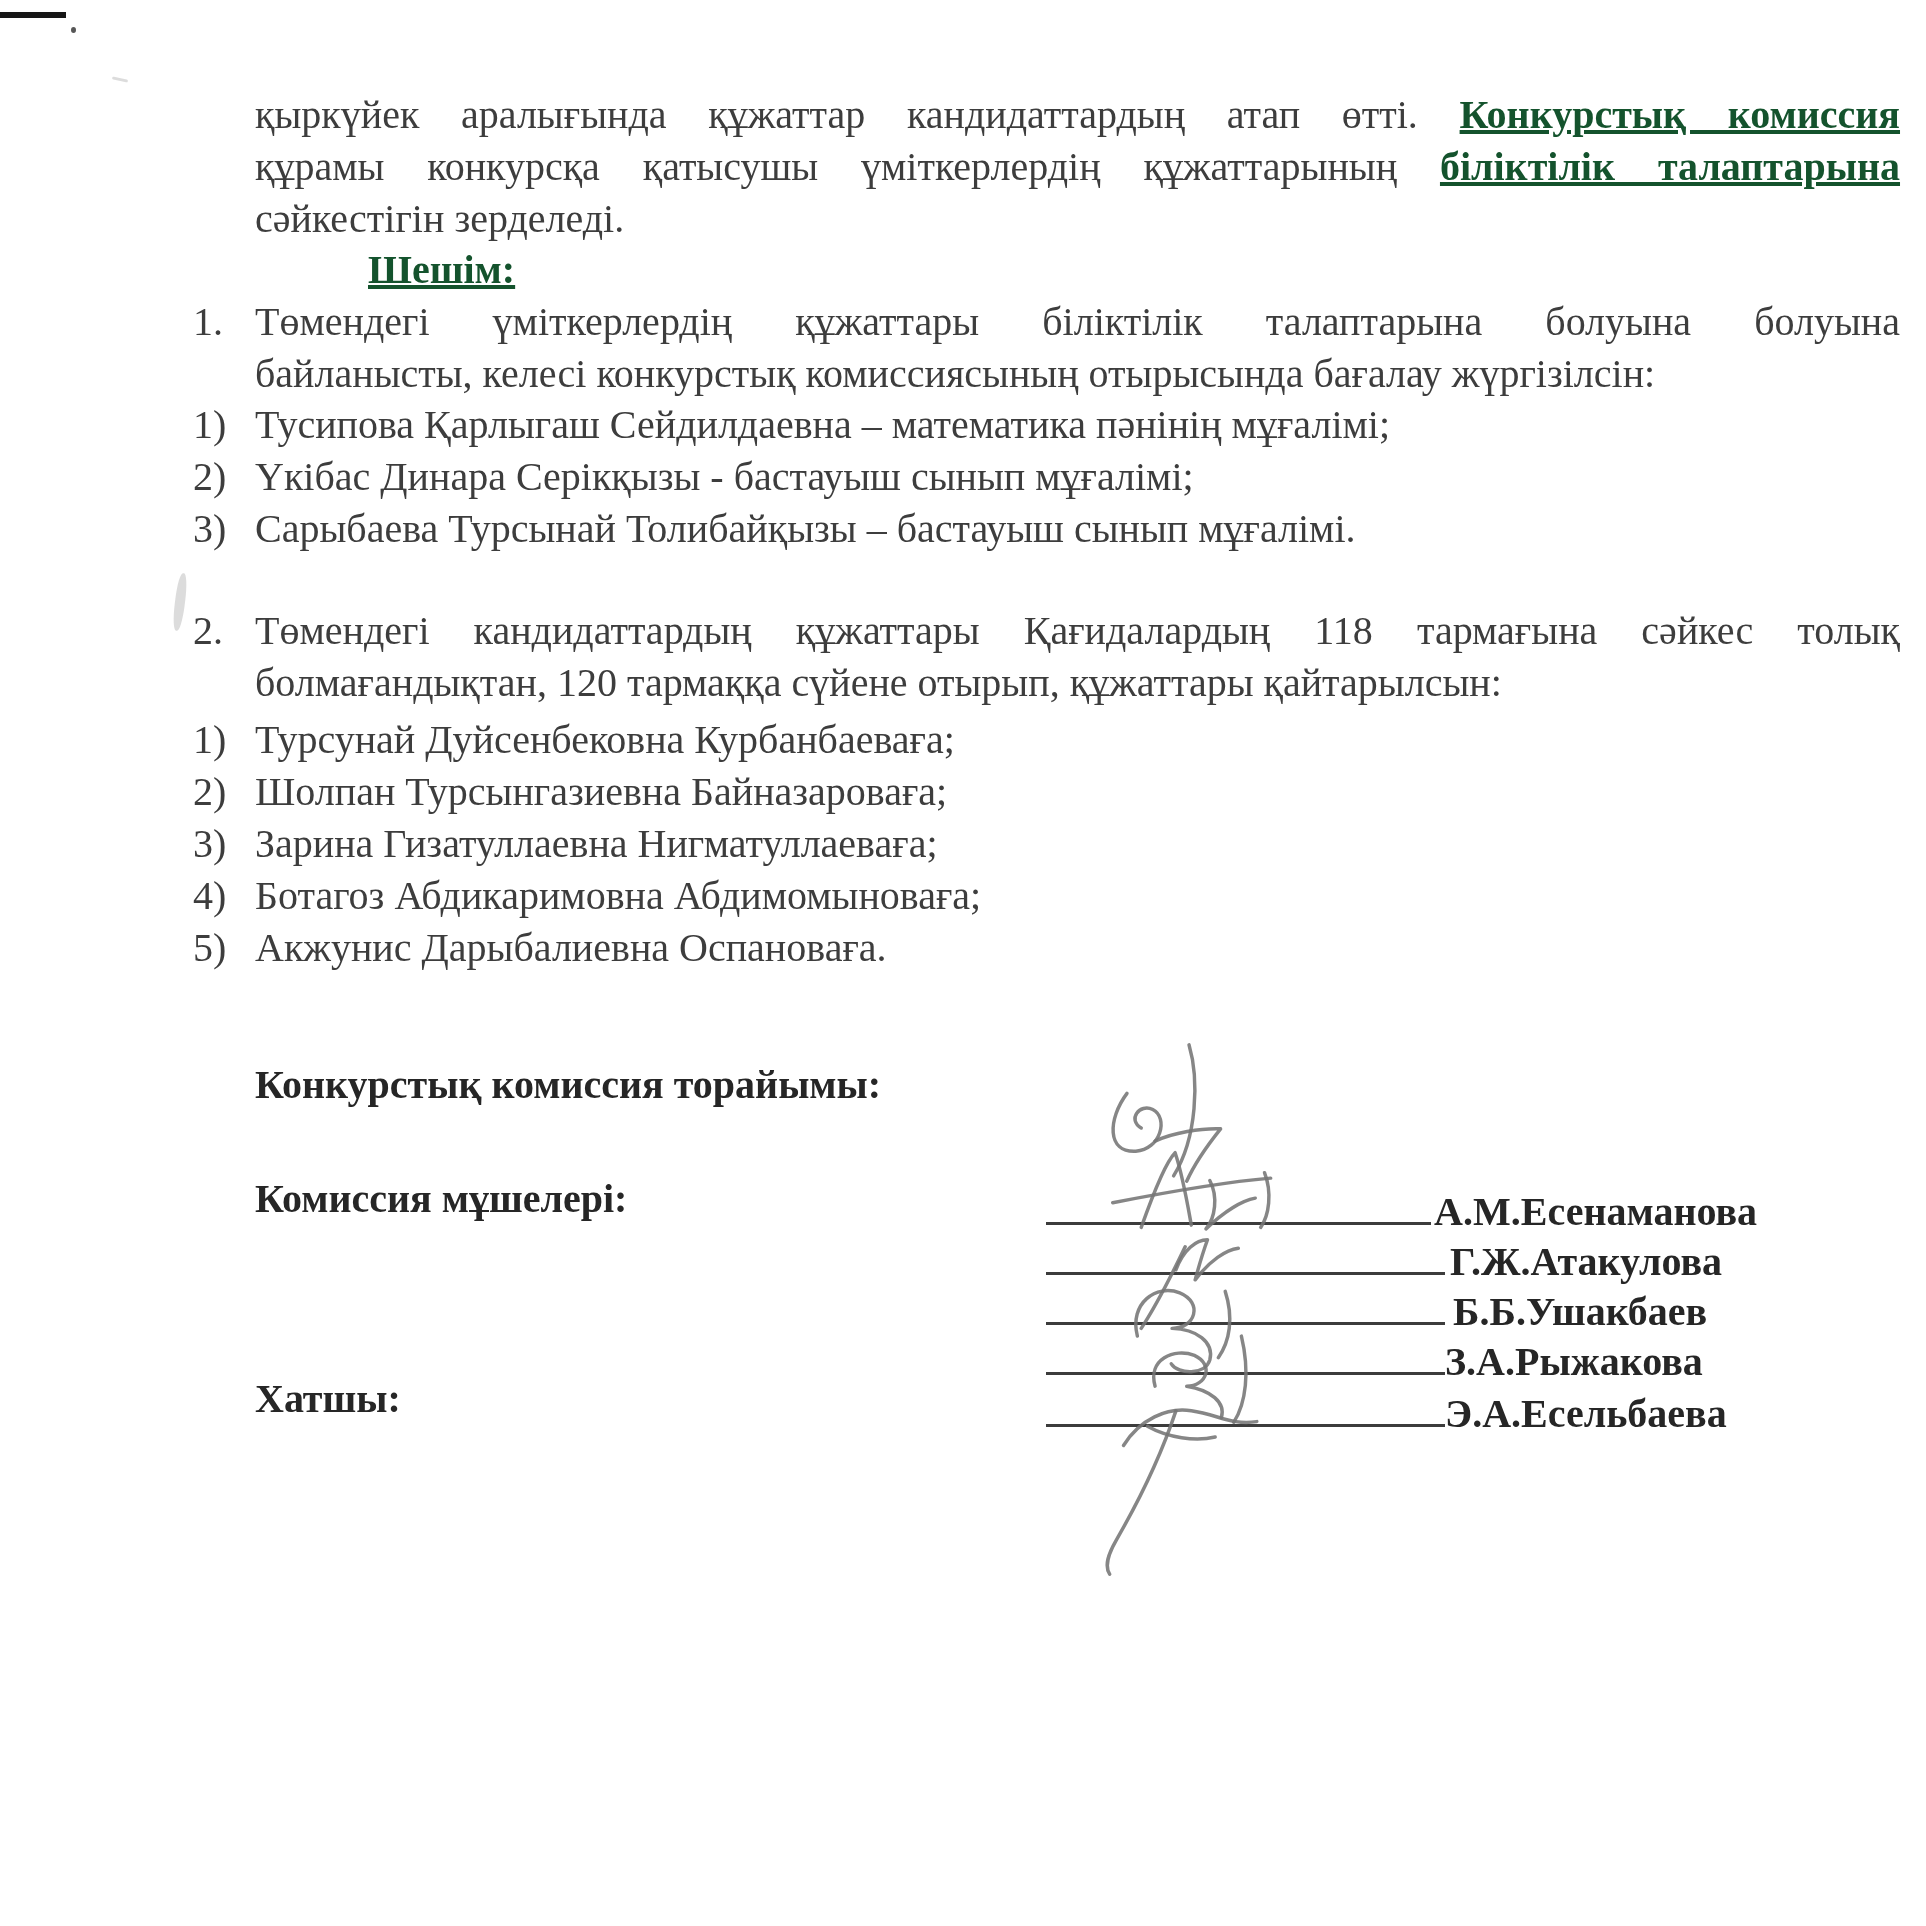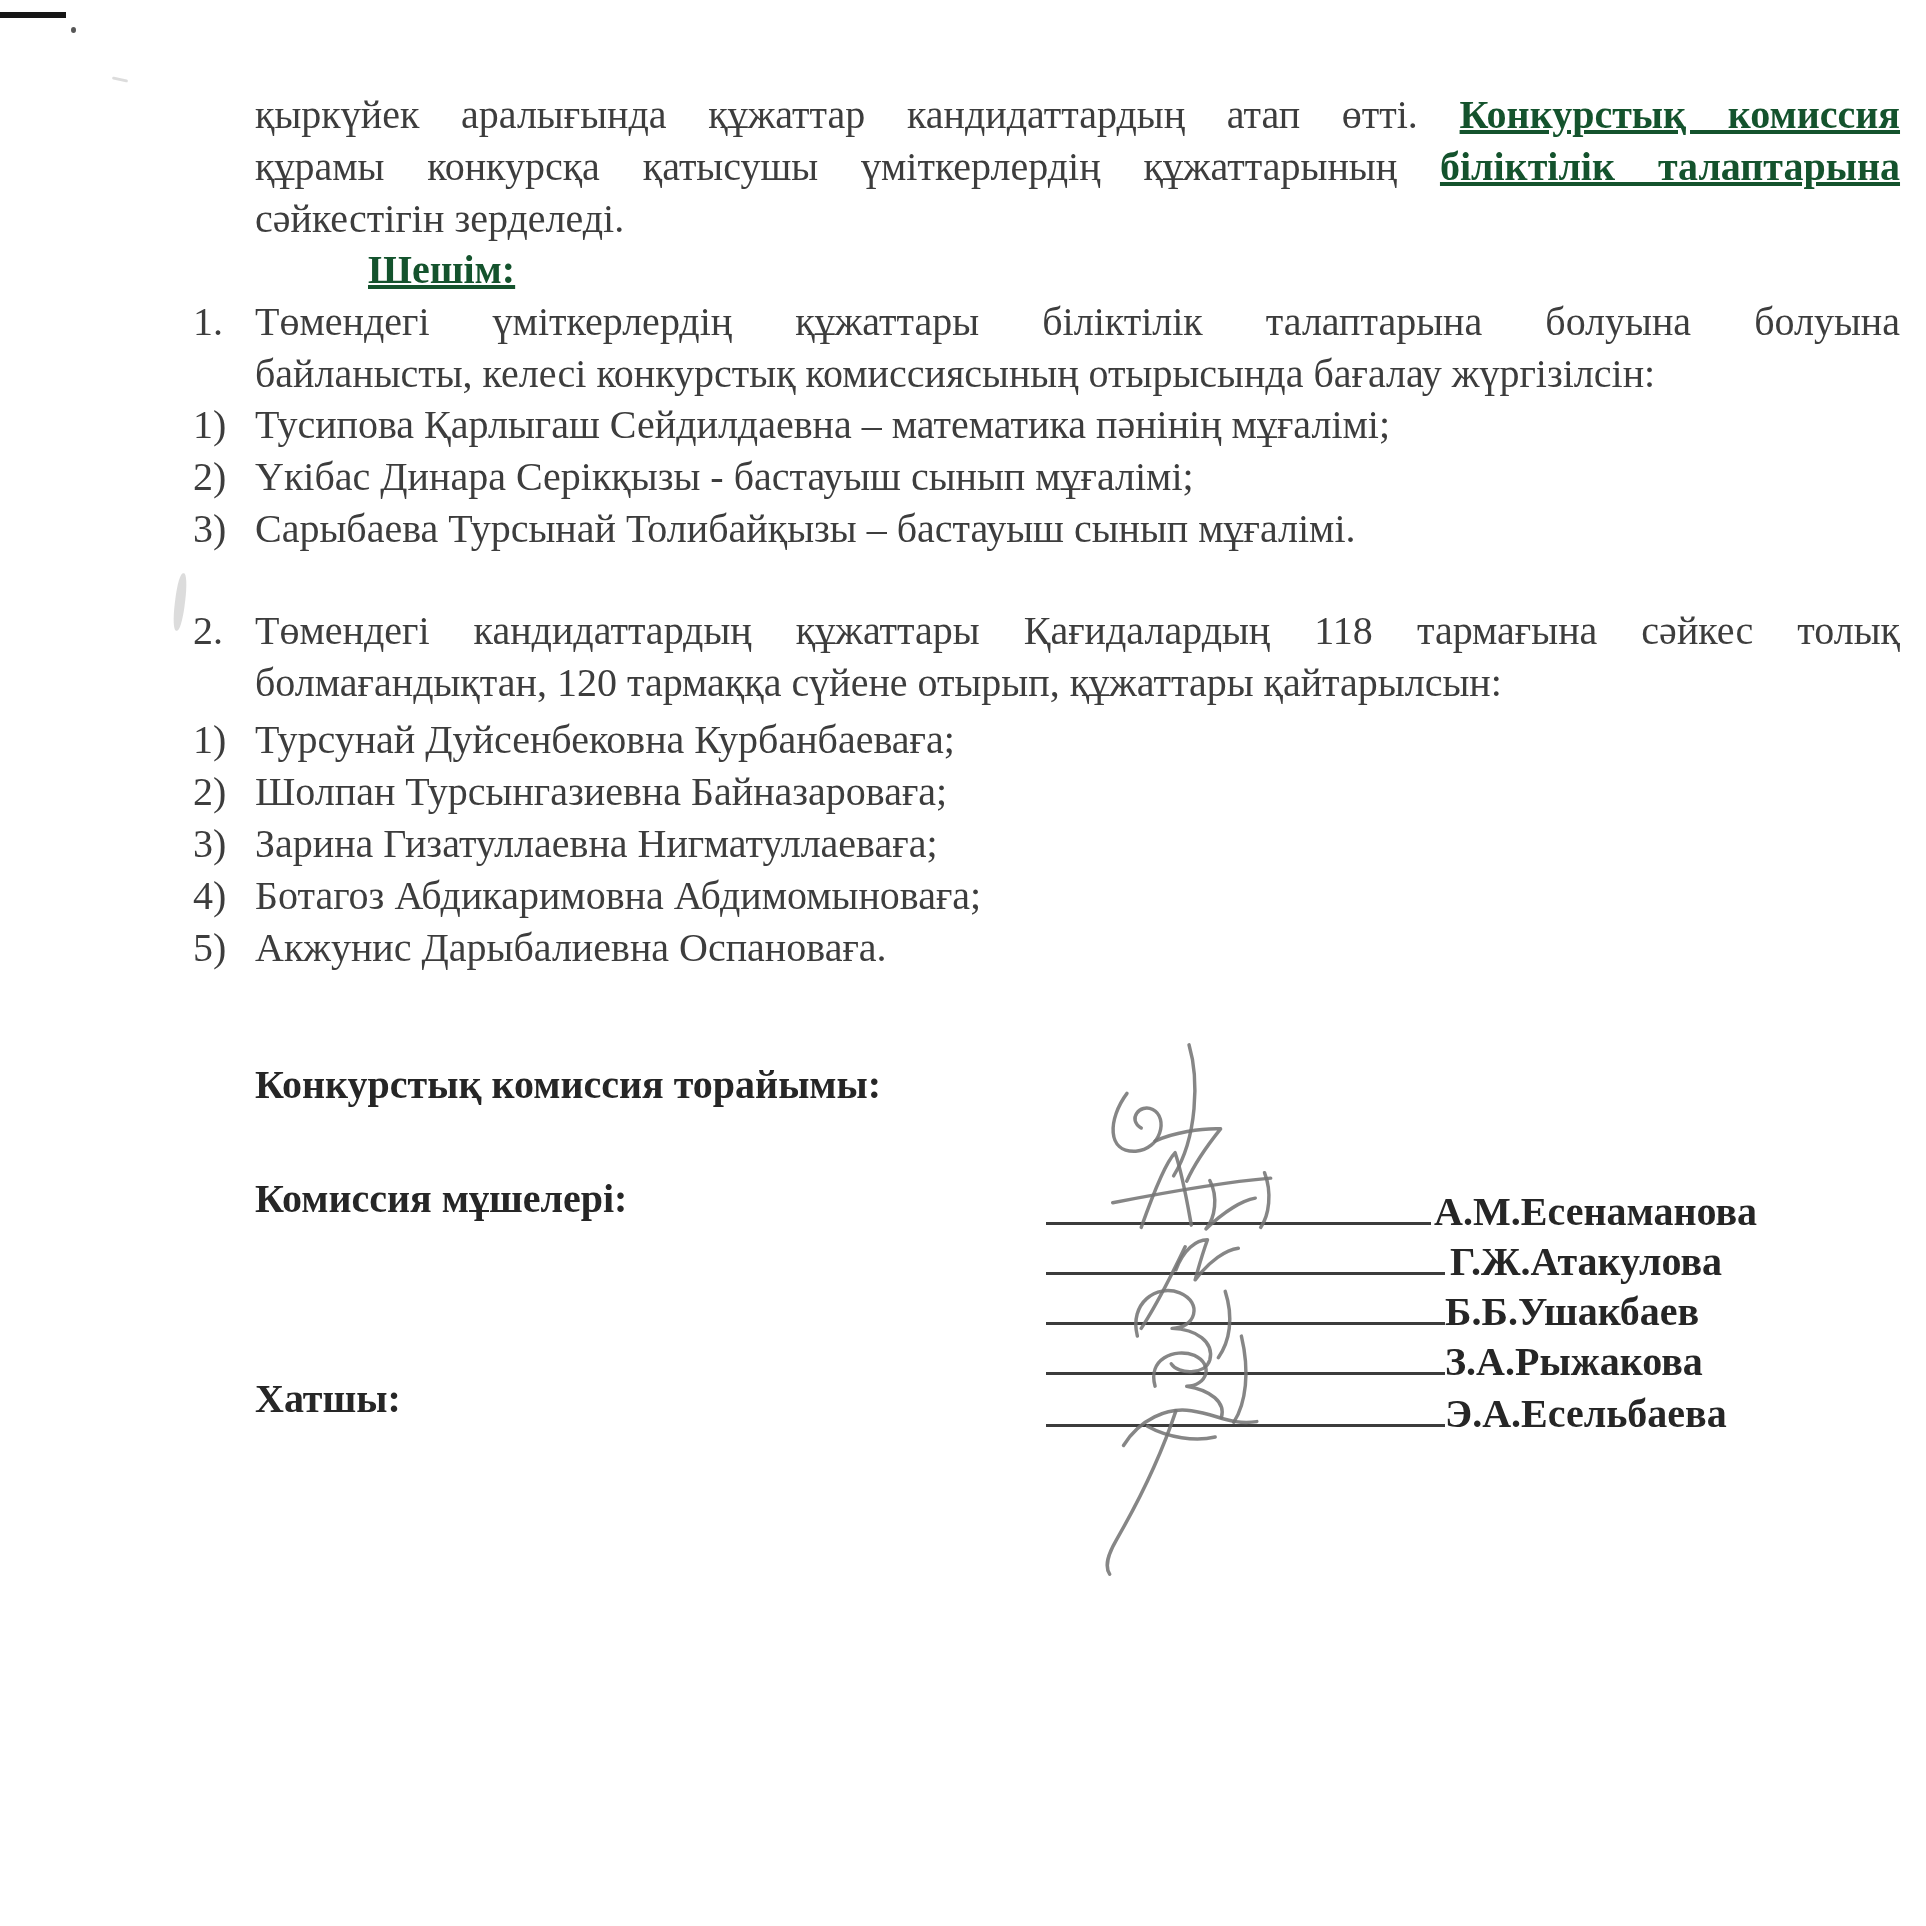--- a/index.html
+++ b/index.html
@@ -130,21 +130,21 @@
   <div class="abs siglabel" style="left:255px; top:1373px;">Хатшы:</div>
 
   <div class="abs" style="left:1046px; top:1186px;">
     <div class="sigrow">
       <span class="uline short"></span><span class="signame">А.М.Есенаманова</span>
     </div>
     <div class="sigrow">
       <span class="uline"></span><span class="signame" style="margin-left:5px;">Г.Ж.Атакулова</span>
     </div>
     <div class="sigrow">
-      <span class="uline"></span><span class="signame" style="margin-left:0;">Б.Б.Ушакбаев</span>
+      <span class="uline"></span><span class="signame" style="margin-left:8px;">Б.Б.Ушакбаев</span>
     </div>
     <div class="sigrow">
       <span class="uline"></span><span class="signame" style="margin-left:0;">З.А.Рыжакова</span>
     </div>
     <div class="sigrow" style="margin-top:1.9px;">
       <span class="uline"></span><span class="signame" style="margin-left:0;">Э.А.Есельбаева</span>
     </div>
   </div>
 
   <svg class="sigs" width="1965" height="2703" viewBox="0 0 5100 7016">

